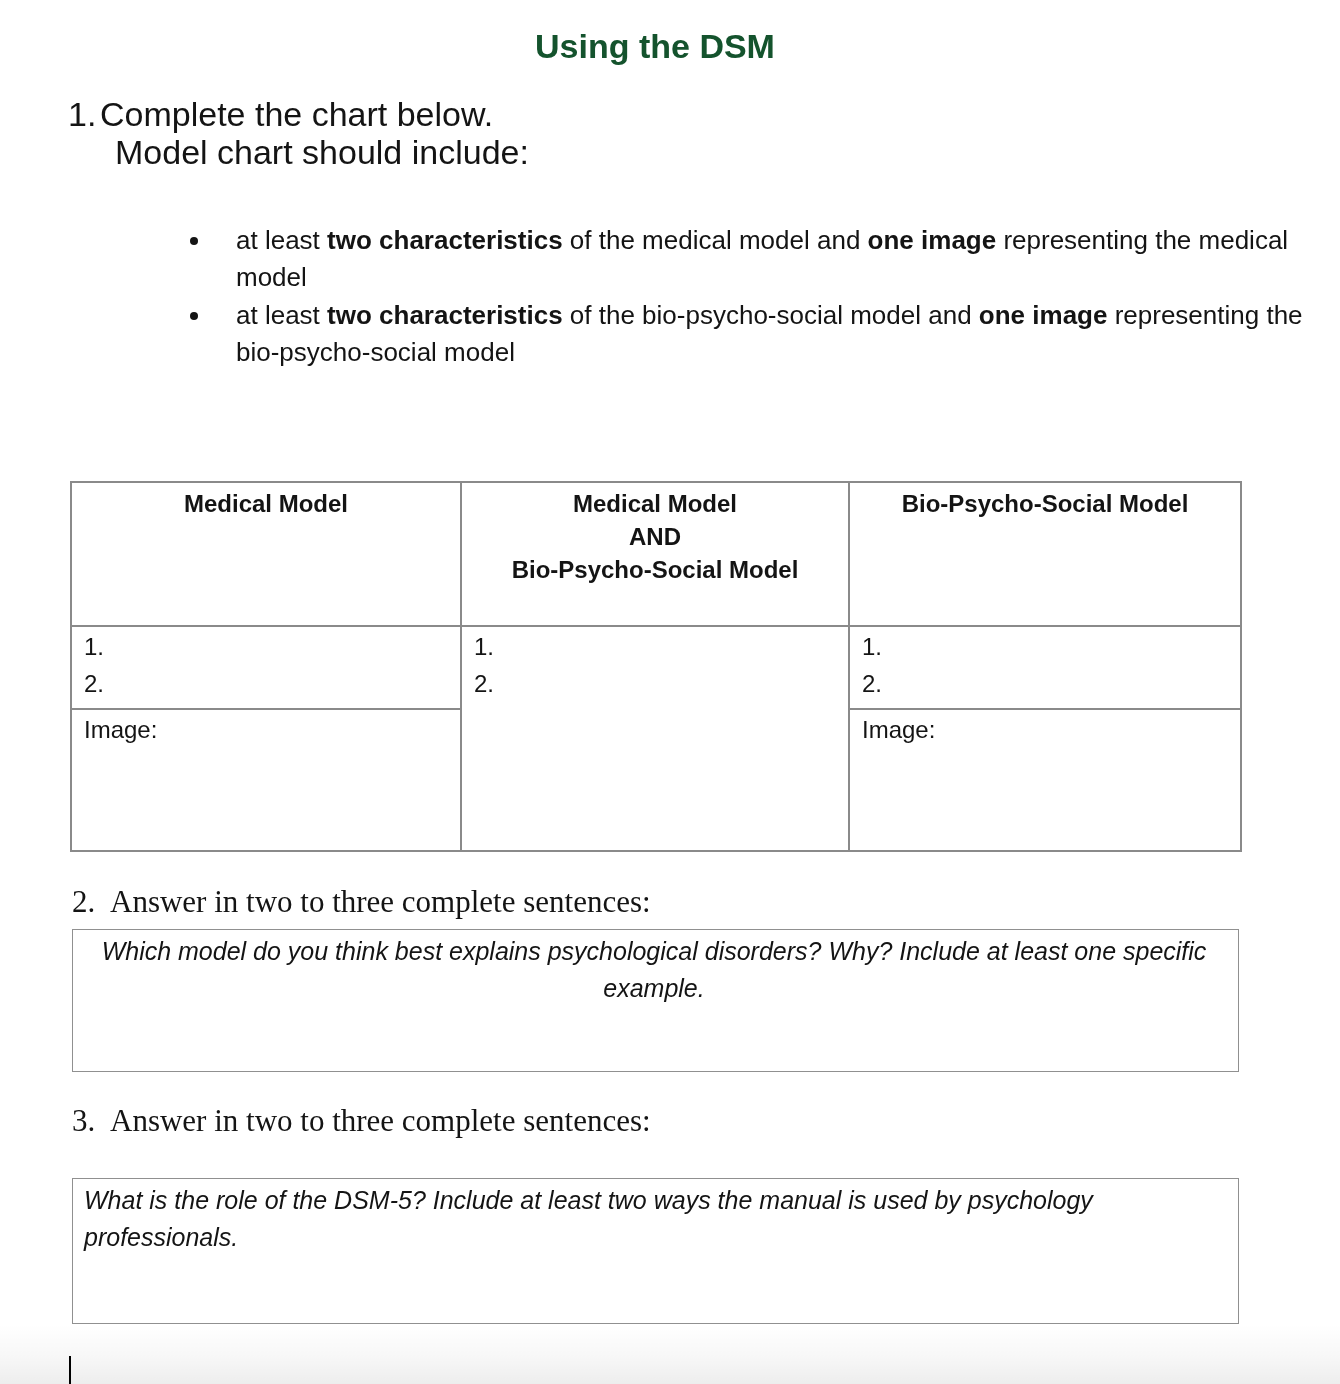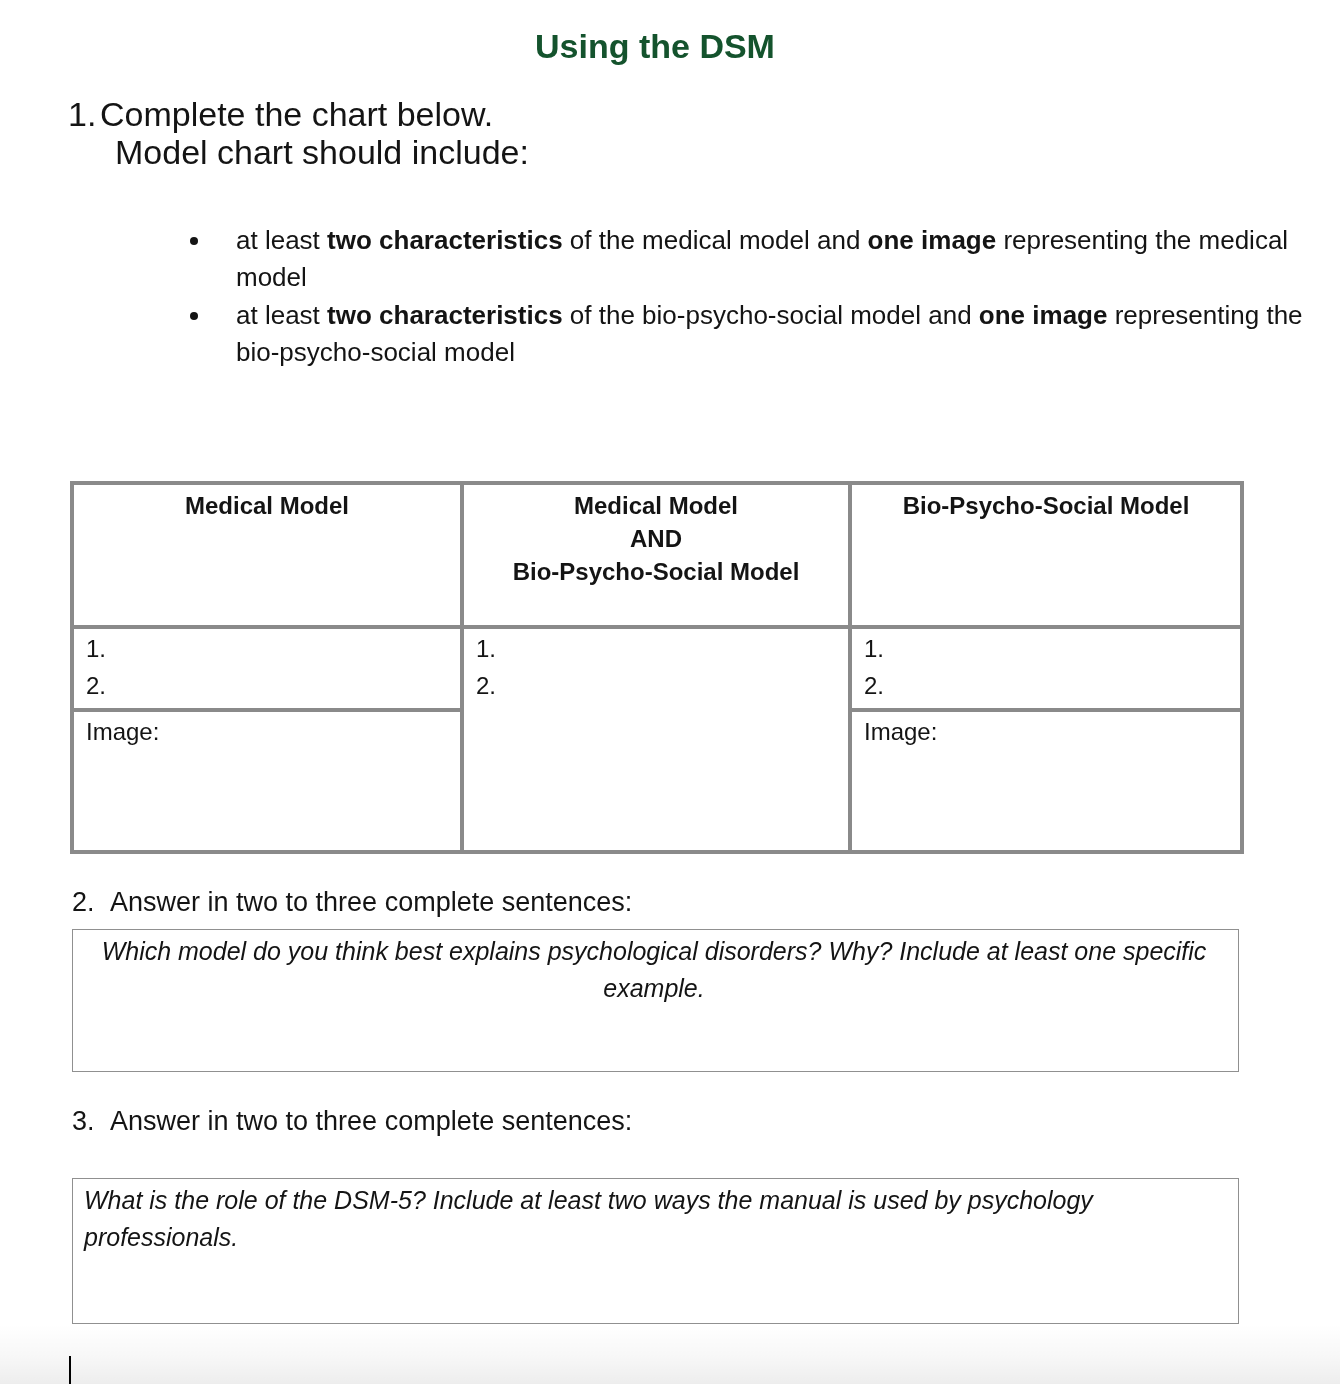--- a/index.html
+++ b/index.html
@@ -53,38 +53,39 @@
   .b { font-weight: bold; }
 
   .chart-table {
     position: absolute;
     left: 70px; top: 481px;
     width: 1170px;
     border-collapse: collapse;
     table-layout: fixed;
   }
   .chart-table td {
-    border: 4px solid #ef4444;
+    border: 2px solid #ef4444;
     vertical-align: top;
     font-size: 24px;
     line-height: 37px;
     padding: 1px 12px 0 12px;
   }
   .chart-table td.hdr {
     text-align: center;
     font-weight: bold;
     line-height: 33px;
     padding-top: 4px;
   }
 
   .qlabel {
     position: absolute;
     left: 72px;
-    font-size: 27px;
+    font-size: 31px;
     line-height: 34px;
+    font-family: Liberation Serif, serif;
   }
   .qlabel .num { display: inline-block; width: 38px; }
   .qlabel.q2 { top: 885px; }
   .qlabel.q3 { top: 1104px; }
 
   .qbox {
     position: absolute;
     left: 72px;
     width: 1167px;
     box-sizing: border-box;

